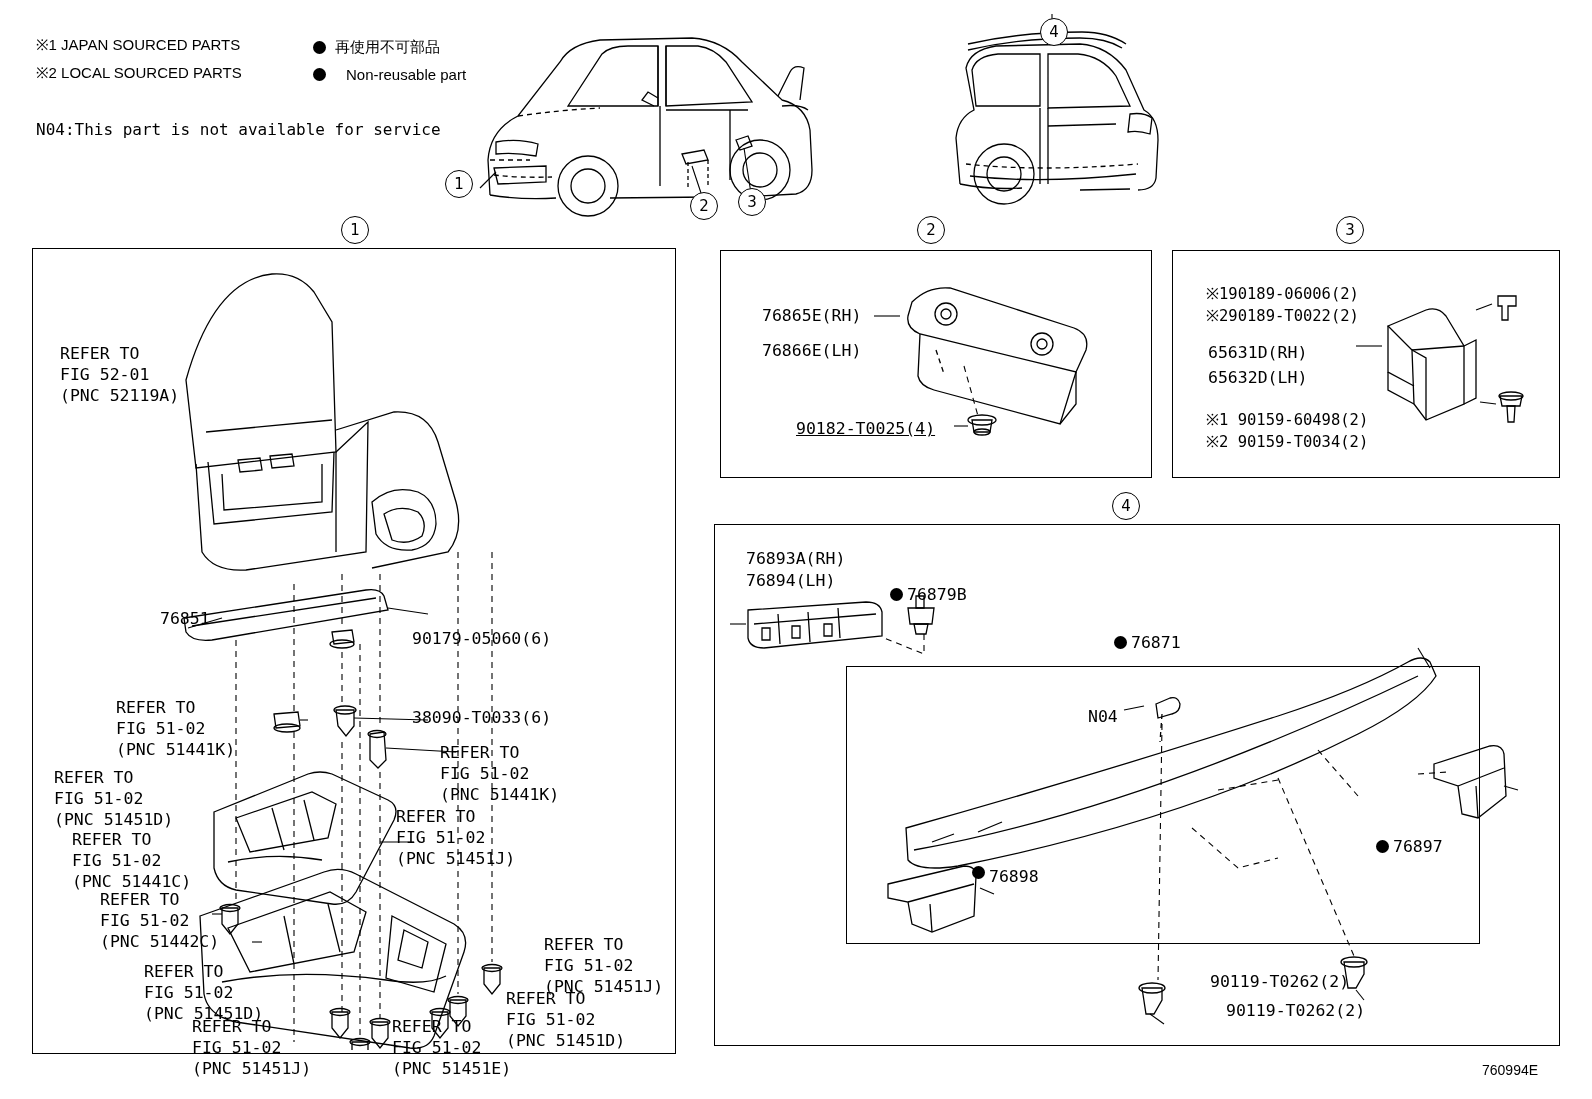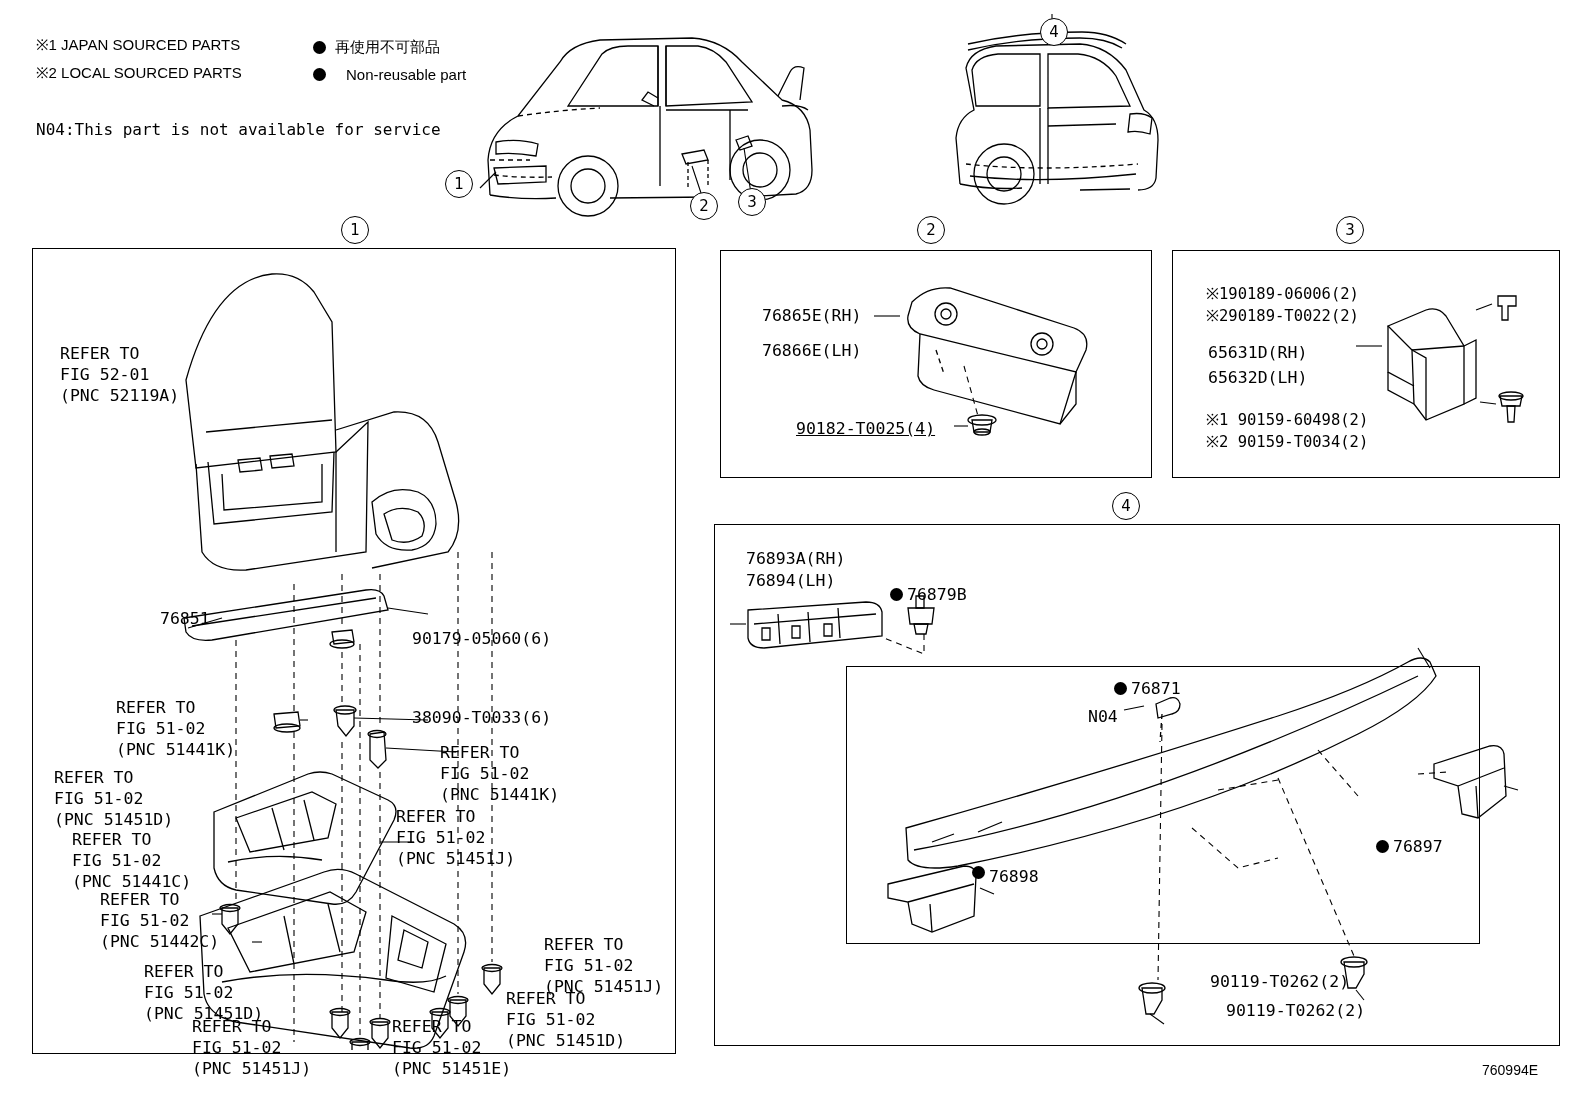--- a/index.html
+++ b/index.html
@@ -402,21 +402,21 @@
 </div>
 
 <div class="abs lbl" style="left:746px;top:548px;">76893A(RH)</div>
 <div class="abs lbl" style="left:746px;top:570px;">76894(LH)</div>
 
 <div class="abs" style="left:890px;top:538px;display:flex;align-items:center;gap:4px;margin-top:46px;">
   <span class="dot"></span>
   <span class="lbl">76879B</span>
 </div>
 
-<div class="abs" style="left:1114px;top:632px;display:flex;align-items:center;gap:4px;margin-top:46px;">
+<div class="abs" style="left:1114px;top:632px;display:flex;align-items:center;gap:4px;">
   <span class="dot"></span>
   <span class="lbl">76871</span>
 </div>
 
 <div class="abs lbl" style="left:1088px;top:706px;">N04</div>
 
 <div class="abs" style="left:1376px;top:836px;display:flex;align-items:center;gap:4px;">
   <span class="dot"></span>
   <span class="lbl">76897</span>
 </div>

